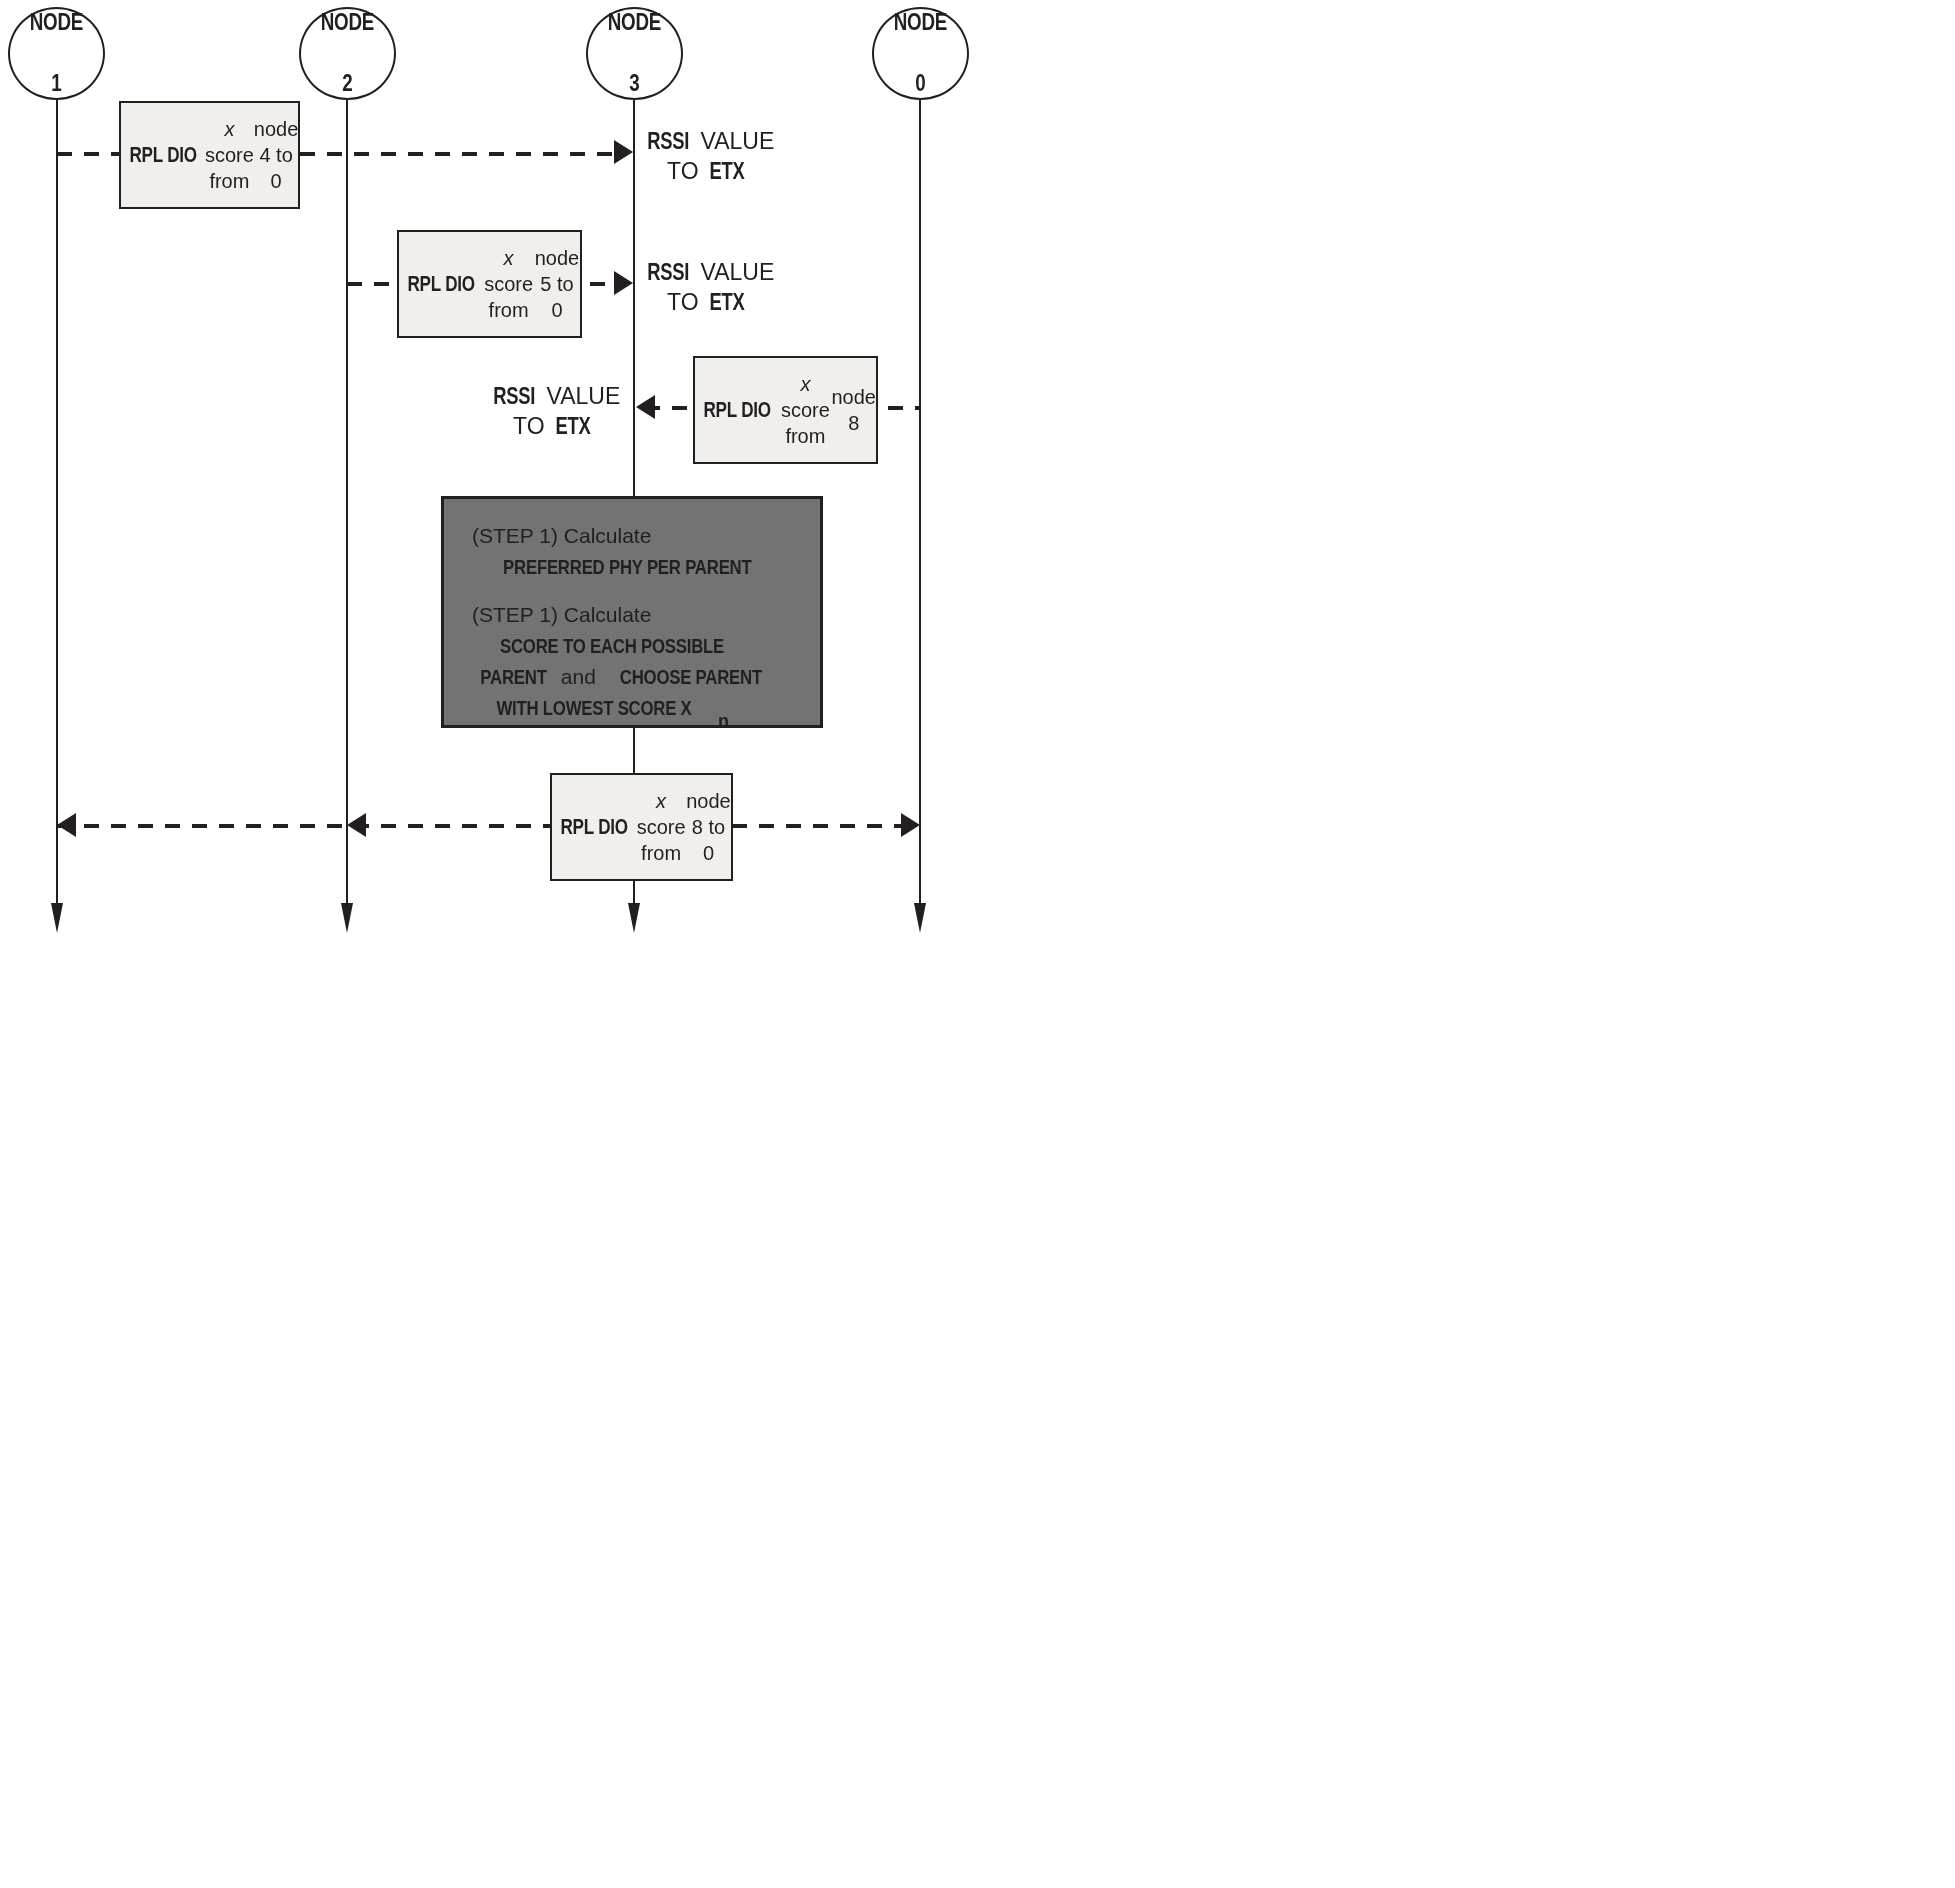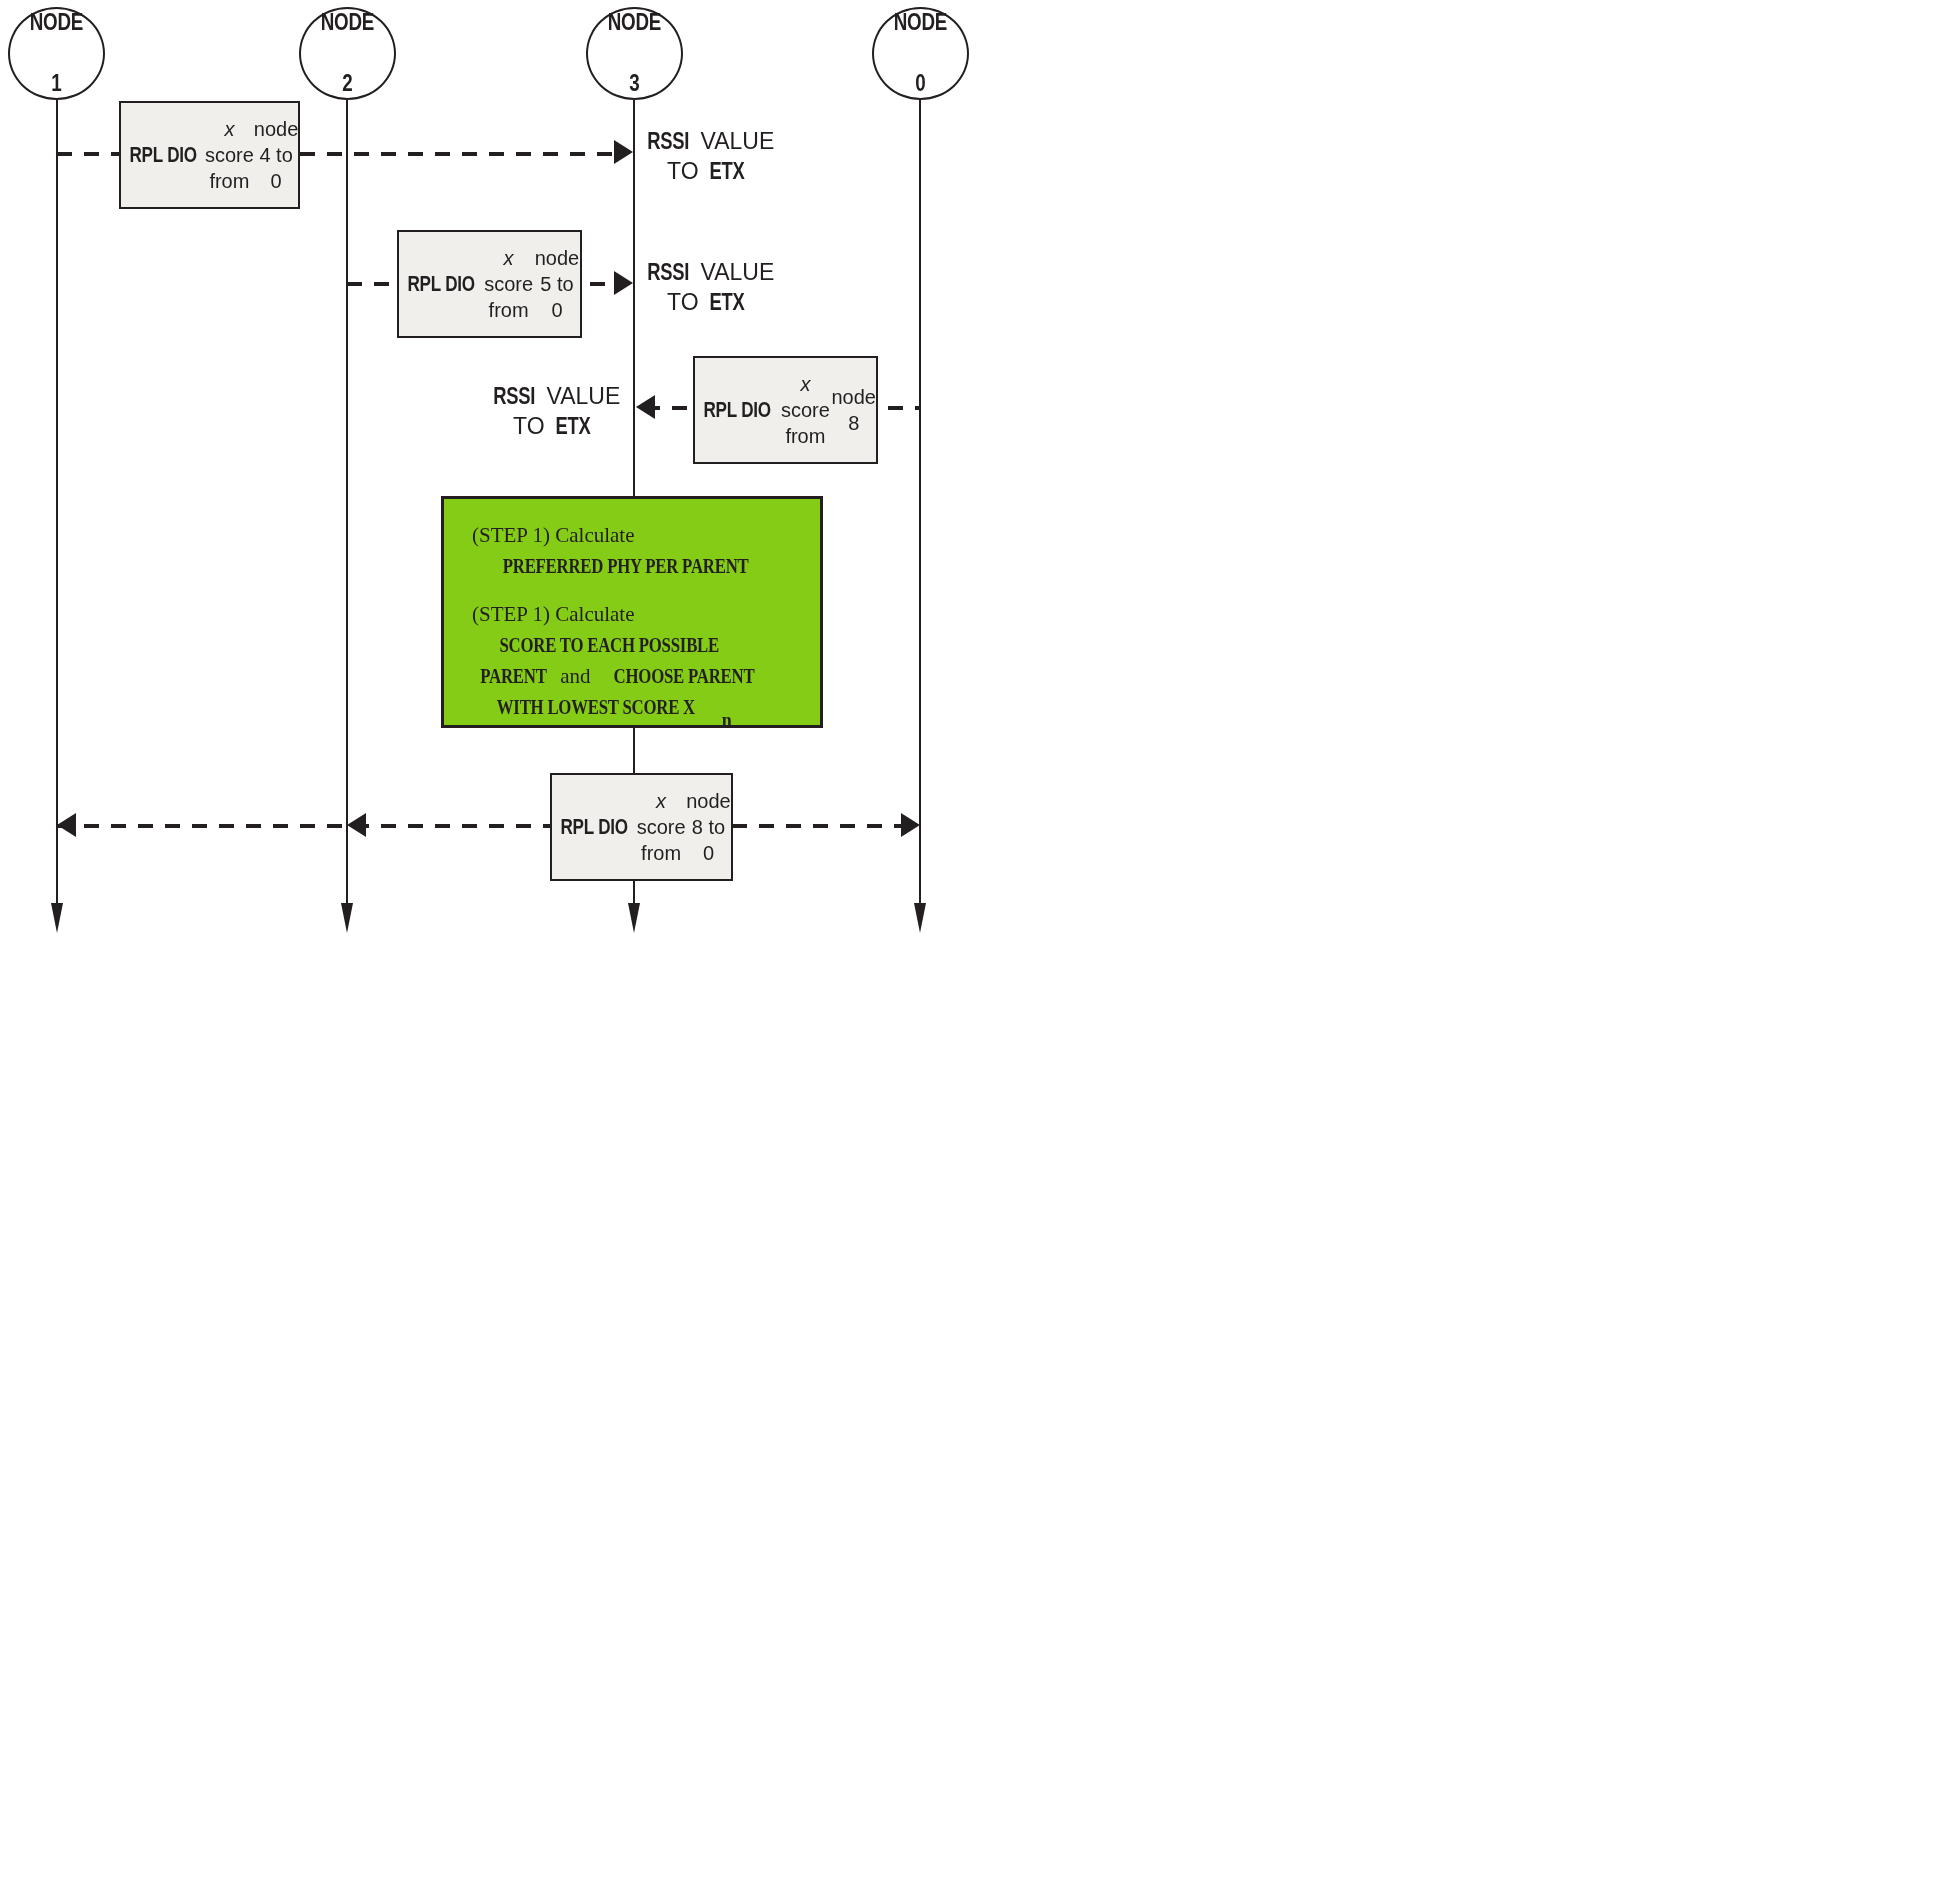--- a/index.html
+++ b/index.html
@@ -55,24 +55,23 @@
   .msgbox .title{font-weight:bold;font-size:21.4px;}
   
   .note{
     position:absolute;z-index:2;text-align:center;
     font-size:23px;line-height:30px;white-space:nowrap;
   }
   .note b{letter-spacing:-0.3px;}
   
   .process{
     position:absolute;z-index:2;box-sizing:border-box;
-    background:#84cc16;border:3.5px solid #231f20;
+    background:#737373;border:3.5px solid #231f20;
     font-size:21px;line-height:31px;
     padding:21px 12.5px 0 28px;
-    font-family:Liberation Serif, serif;
   }
   .process .gap{height:16.6px;}
   .process b{letter-spacing:-0.3px;}
   .process sub{font-size:18px;font-weight:bold;line-height:0;position:relative;top:7px;left:2.1px;}
 </style>
 </head>
 <body>
 
 <div class="canvas">
 

